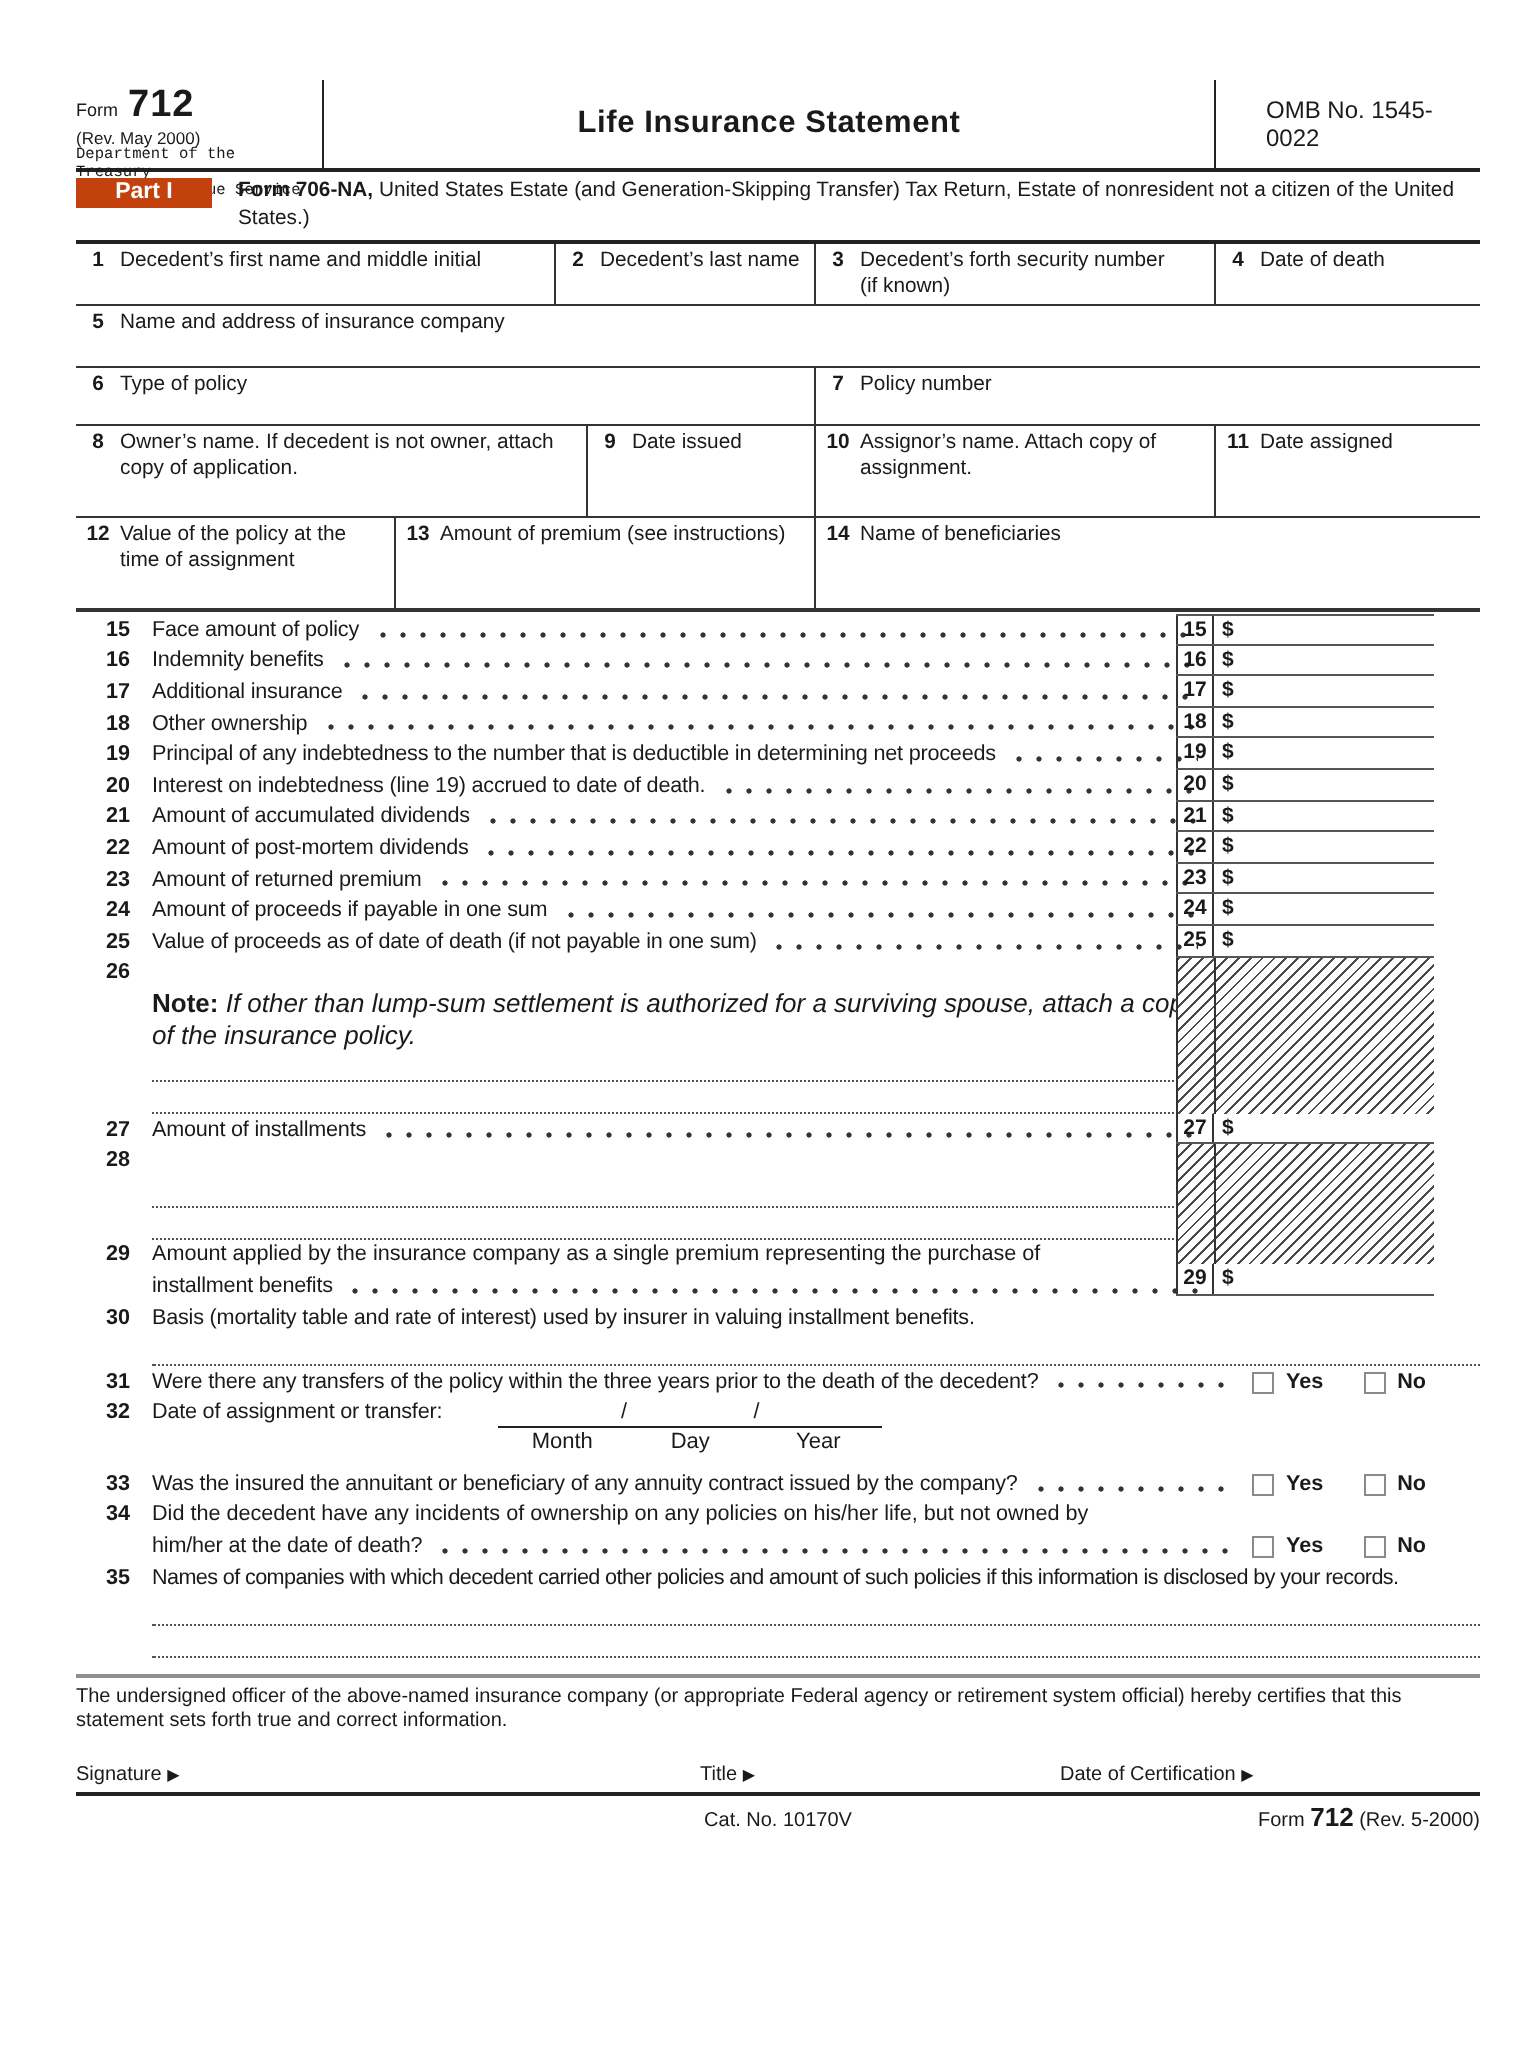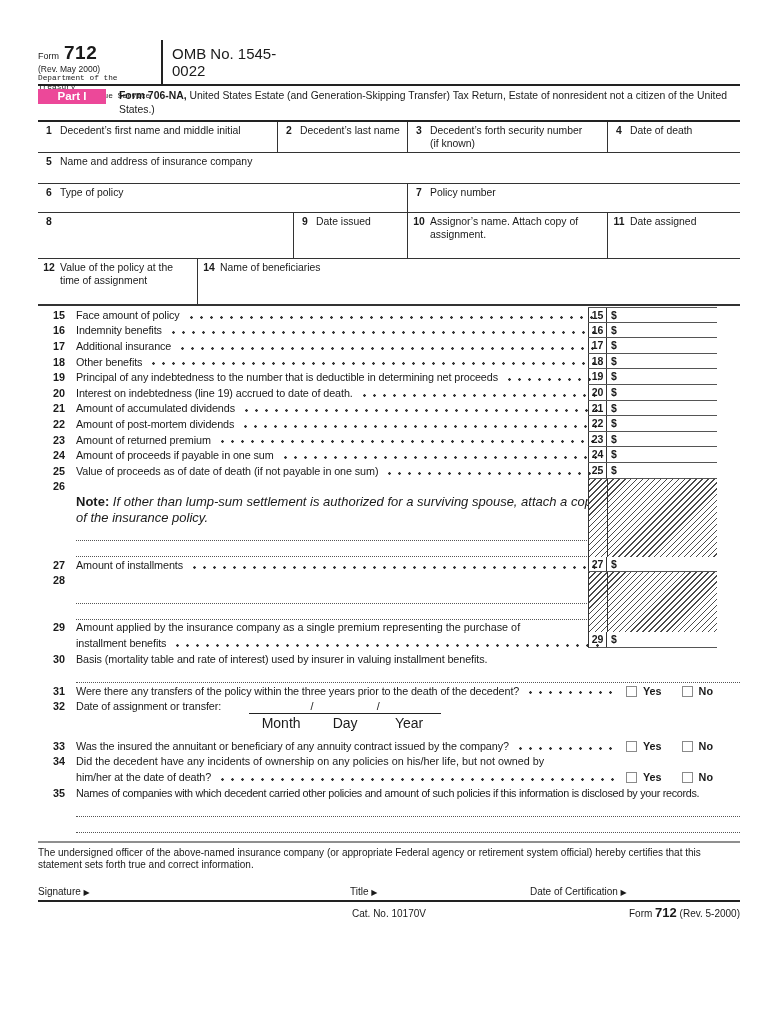--- a/index.html
+++ b/index.html
@@ -10,25 +10,25 @@
   
   .hdr { display:flex; border-bottom:2px solid #222; height:46px; }
   .hdr-left { flex:0 0 124px; border-right:1.5px solid #222; padding:2px 4px 2px 0; }
   .form-line { display:flex; align-items:baseline; gap:5px; }
   .form-word { font-size:9px; }
   .form-num { font-size:19px; font-weight:bold; letter-spacing:.5px; }
   .rev { font-size:8.5px; margin-top:0px; }
   .agency { font-size:7.8px; line-height:9px;font-family:Liberation Mono, monospace; }
   .hdr-center { flex:1; display:flex; align-items:center; justify-content:center; }
   .title { font-size:15.5px; font-weight:bold; letter-spacing:.3px; }
-  .hdr-right { flex:0 0 133px; border-left:1.5px solid #222; display:flex; align-items:center; padding-left:9px; font-size:15px; }
+  .hdr-right { flex:0 0 133px; border-left:1.5px solid #222; display:flex; align-items:center; padding-left:25px; font-size:12px; }
 
   
   .part { display:flex; border-bottom:2px solid #222; padding:3px 0 4px; }
-  .part-badge { flex:0 0 68px; align-self:flex-start; background:#ec4899; color:#fff; font-weight:bold; font-size:11.5px; text-align:center; padding:1px 0 2px; }
+  .part-badge { flex:0 0 68px; align-self:flex-start; background:#c2410c; color:#fff; font-weight:bold; font-size:11.5px; text-align:center; padding:1px 0 2px; }
   .part-text { flex:1; padding-left:13px; font-size:10.4px; line-height:13.5px; }
   .part-head { font-weight:bold; font-size:12.5px; }
   .b { font-weight:bold; }
 
   
   .grow { display:flex; border-bottom:1.8px solid #333; font-size:10.4px; }
   .cell { display:flex; align-items:flex-start; padding:3px 4px 2px 0; }
   .cell + .cell { border-left:1.2px solid #333; }
   .cnum { font-weight:bold; flex:0 0 22px; text-align:center; }
   .clabel { flex:1; line-height:12.5px; }
@@ -51,21 +51,21 @@
   .ckgroup { display:flex; align-items:flex-end; flex:0 0 auto; margin-left:4px; }
   .ckbox { width:11px; height:11px; border:1.5px solid #8a8a8a; display:inline-block; margin-right:6px; }
   .cklabel { font-weight:bold; }
   .ckgap { width:20px; }
 
   
   .dateblock { display:inline-block; margin-left:28px; vertical-align:top; }
   .dateline { display:flex; width:192px; border-bottom:1.2px solid #222; height:14px; }
   .dseg { flex:1; }
   .dslash { flex:0 0 auto; padding:0 2px; }
-  .datelabels { display:flex; width:192px; font-size:14px; margin-top:1px; }
+  .datelabels { display:flex; width:192px; font-size:11px; margin-top:1px; }
   .datelabels span { flex:1; text-align:center; }
 
   
   .amtcol { position:absolute; left:550px; top:0; width:129px; font-size:10.5px; }
   .amtrow { display:flex; height:15.6px; border-bottom:1.5px solid #555; }
   .amtrow.first { border-top:1.5px solid #555; }
   .amtnum { flex:0 0 19px; border-left:1.5px solid #333; border-right:1.5px solid #333; font-weight:bold; text-align:center; line-height:14px; font-size:10.5px; }
   .amtval { flex:1; padding-left:4px; line-height:14px; font-weight:bold; }
   .hatch { height:78px; border-left:1.5px solid #333; position:relative;
            background:repeating-linear-gradient(135deg,#4a4a4a 0,#4a4a4a 1px,#fff 1px,#fff 4.2px); }
@@ -89,20 +89,23 @@
   <div class="hdr">
     <div class="hdr-left">
       <div class="form-line">
         <span class="form-word">Form</span>
         <span class="form-num">712</span>
       </div>
       <div class="rev">(Rev. May 2000)</div>
       <div class="agency">Department of the Treasury</div>
       <div class="agency">Internal Revenue Service</div>
     </div>
+    <div class="hdr-center">
+      <span class="title">Life Insurance Statement</span>
+    </div>
     <div class="hdr-right">
       <span>OMB No. 1545-0022</span>
     </div>
   </div>
 
   <div class="part">
     <span class="part-badge">Part I</span>
     <div class="part-text">
       <div>
         <span class="b">Form 706-NA,</span>
@@ -145,40 +148,45 @@
     </div>
     <div class="cell" style="flex:1">
       <span class="cnum">7</span>
       <span class="clabel">Policy number</span>
     </div>
   </div>
 
   <div class="grow h46">
     <div class="cell" style="flex:0 0 255px">
       <span class="cnum">8</span>
+      <span class="clabel">Owner’s name. If decedent is not owner, attach copy of application.</span>
     </div>
     <div class="cell" style="flex:0 0 114px">
       <span class="cnum">9</span>
       <span class="clabel">Date issued</span>
     </div>
     <div class="cell" style="flex:0 0 200px">
       <span class="cnum">10</span>
       <span class="clabel">Assignor’s name. Attach copy of assignment.</span>
     </div>
     <div class="cell" style="flex:1">
       <span class="cnum">11</span>
       <span class="clabel">Date assigned</span>
     </div>
   </div>
 
   <div class="grow h47" style="border-bottom-width:2px">
     <div class="cell" style="flex:0 0 159px">
       <span class="cnum">12</span>
       <span class="clabel">Value of the policy at the time of assignment</span>
     </div>
+    <div class="cell" style="flex:0 0 210px">
+      <span class="cnum">13</span>
+      <span class="clabel">Amount of premium  (see instructions)</span>
+    </div>
     <div class="cell" style="flex:1">
       <span class="cnum">14</span>
       <span class="clabel">Name of beneficiaries</span>
     </div>
   </div>
 
   <div class="main">
 
     <div class="amtcol">
       <div class="amtrow first">
@@ -251,21 +259,21 @@
         <span class="ltext">Indemnity benefits</span>
         <span class="dots"></span>
       </div>
     <div class="lrow">
         <span class="lnum">17</span>
         <span class="ltext">Additional insurance</span>
         <span class="dots"></span>
       </div>
     <div class="lrow">
         <span class="lnum">18</span>
-        <span class="ltext">Other benefits</span>
+        <span class="ltext">Other ownership</span>
         <span class="dots"></span>
       </div>
     <div class="lrow">
         <span class="lnum">19</span>
         <span class="ltext">Principal of any indebtedness to the number that is deductible in determining net proceeds</span>
         <span class="dots"></span>
       </div>
     <div class="lrow">
         <span class="lnum">20</span>
         <span class="ltext">Interest on indebtedness (line 19) accrued to date of death.</span>

